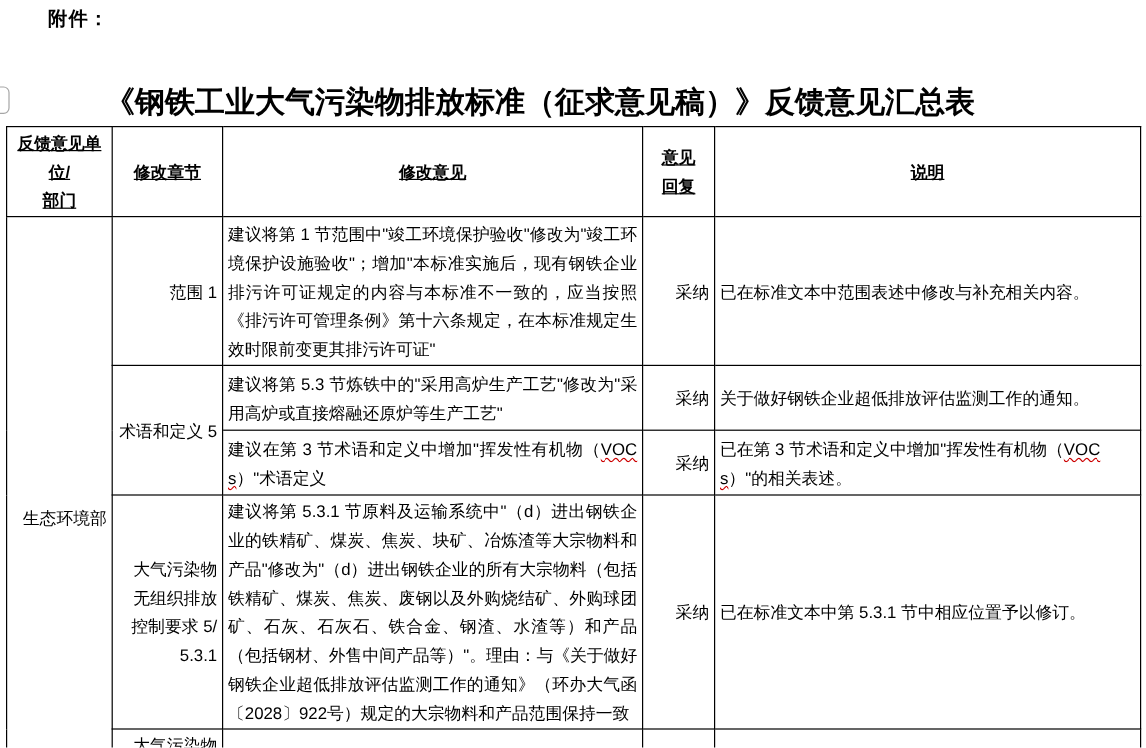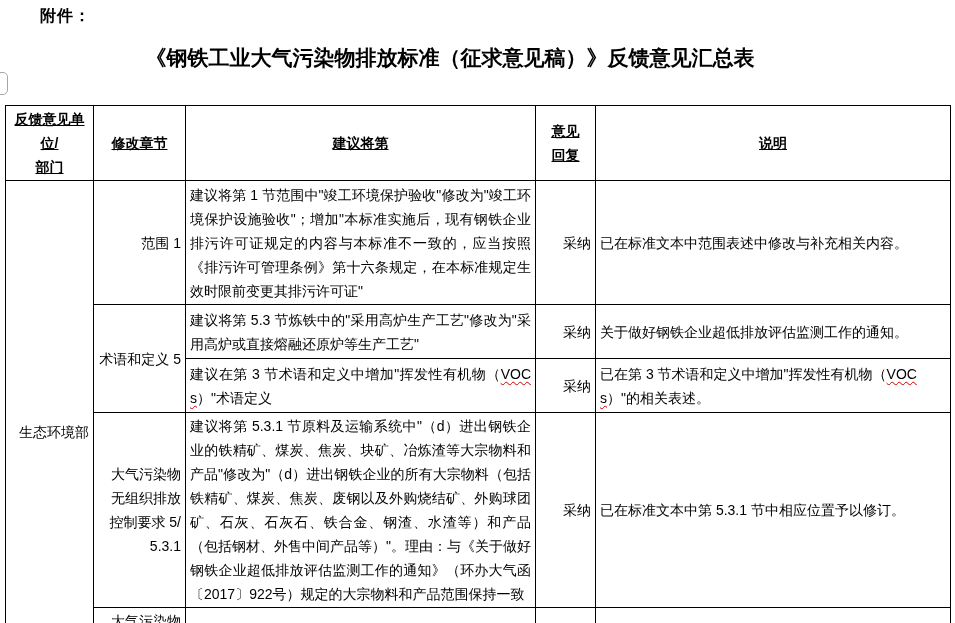--- a/index.html
+++ b/index.html
@@ -9,22 +9,22 @@
     background:#ffffff;
     color:#000000;
     font-family:"Liberation Sans","DejaVu Sans",sans-serif;
     overflow:hidden;
   }
   .attachment {
     position:absolute; left:6px; top:6px;
     font-size:16px; font-weight:bold; letter-spacing:1px;padding-left:34px;
   }
   .doc-title {
-    position:absolute; left:0; top:44px; width:900px;
-    text-align:center; font-size:21px; font-weight:bold;
+    position:absolute; left:0; top:68px; width:900px;
+    text-align:center; font-size:25px; font-weight:bold;
   }
   .edge-widget {
     position:absolute; left:-9px; top:72px; width:17px; height:23px;
     border:1px solid #a6a6a6; border-radius:5px; background:#ffffff;
   }
   table.feedback {
     position:absolute; left:5px; top:105px; width:945px;
     border-collapse:collapse; table-layout:fixed; font-size:14px;
   }
   table.feedback td {
@@ -66,21 +66,21 @@
     <col style="width:88px">
       <col style="width:92px">
       <col style="width:350px">
       <col style="width:60px">
       <col style="width:355px">
   </colgroup>
   <tbody>
     <tr class="row-header">
       <td class="th"><span>反馈意见单位/</span><br><span>部门</span></td>
       <td class="th">修改章节</td>
-      <td class="th">建议将第</td>
+      <td class="th">修改意见</td>
       <td class="th"><span>意见</span><br><span>回复</span></td>
       <td class="th">说明</td>
     </tr>
 
     <tr class="row-1">
       <td class="c-center" rowspan="5">生态环境部</td>
       <td class="c-center">范围 1</td>
       <td class="c-justify"><span>建议将第 1 节范围中"竣工环境保护验收"修改为"竣工环境保护设施验收"；增加"本标准实施后，现有钢铁企业排污许可证规定的内容与本标准不一致的，应当按照《排污许可管理条例》第十六条规定，在本标准规定生效时限前变更其排污许可证"</span><span class="voc"></span><span></span></td>
       <td class="c-center">采纳</td>
       <td><span>已在标准文本中范围表述中修改与补充相关内容。</span><span class="voc"></span><span></span></td>
@@ -94,21 +94,21 @@
     </tr>
 
     <tr class="row-2b">
       <td class="c-justify"><span>建议在第 3 节术语和定义中增加"挥发性有机物（</span><span class="voc">VOCs</span><span>）"术语定义</span></td>
       <td class="c-center">采纳</td>
       <td><span>已在第 3 节术语和定义中增加"挥发性有机物（</span><span class="voc">VOCs</span><span>）"的相关表述。</span></td>
     </tr>
 
     <tr class="row-3">
       <td class="c-center">大气污染物无组织排放控制要求 5/5.3.1</td>
-      <td class="c-justify"><span>建议将第 5.3.1 节原料及运输系统中"（d）进出钢铁企业的铁精矿、煤炭、焦炭、块矿、冶炼渣等大宗物料和产品"修改为"（d）进出钢铁企业的所有大宗物料（包括铁精矿、煤炭、焦炭、废钢以及外购烧结矿、外购球团矿、石灰、石灰石、铁合金、钢渣、水渣等）和产品（包括钢材、外售中间产品等）"。理由：与《关于做好钢铁企业超低排放评估监测工作的通知》（环办大气函〔2017〕922号）规定的大宗物料和产品范围保持一致</span><span class="voc"></span><span></span></td>
+      <td class="c-justify"><span>建议将第 5.3.1 节原料及运输系统中"（d）进出钢铁企业的铁精矿、煤炭、焦炭、块矿、冶炼渣等大宗物料和产品"修改为"（d）进出钢铁企业的所有大宗物料（包括铁精矿、煤炭、焦炭、废钢以及外购烧结矿、外购球团矿、石灰、石灰石、铁合金、钢渣、水渣等）和产品（包括钢材、外售中间产品等）"。理由：与《关于做好钢铁企业超低排放评估监测工作的通知》（环办大气函〔2028〕922号）规定的大宗物料和产品范围保持一致</span><span class="voc"></span><span></span></td>
       <td class="c-center">采纳</td>
       <td><span>已在标准文本中第 5.3.1 节中相应位置予以修订。</span><span class="voc"></span><span></span></td>
     </tr>
 
     <tr class="row-4">
       <td class="c-center">大气污染物无组织排放控制</td>
       <td class="c-justify"></td>
       <td class="c-center">采纳</td>
       <td></td>
     </tr>

